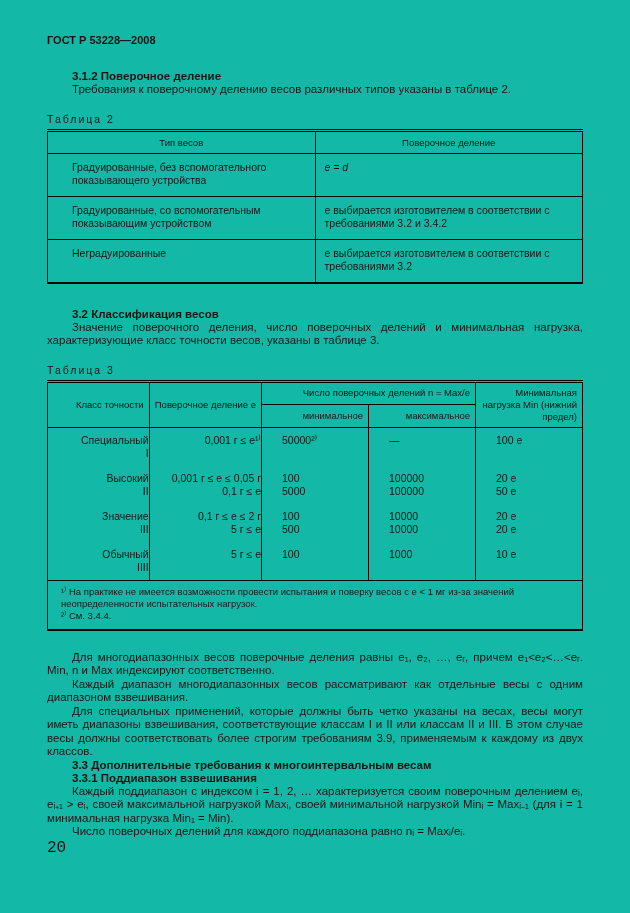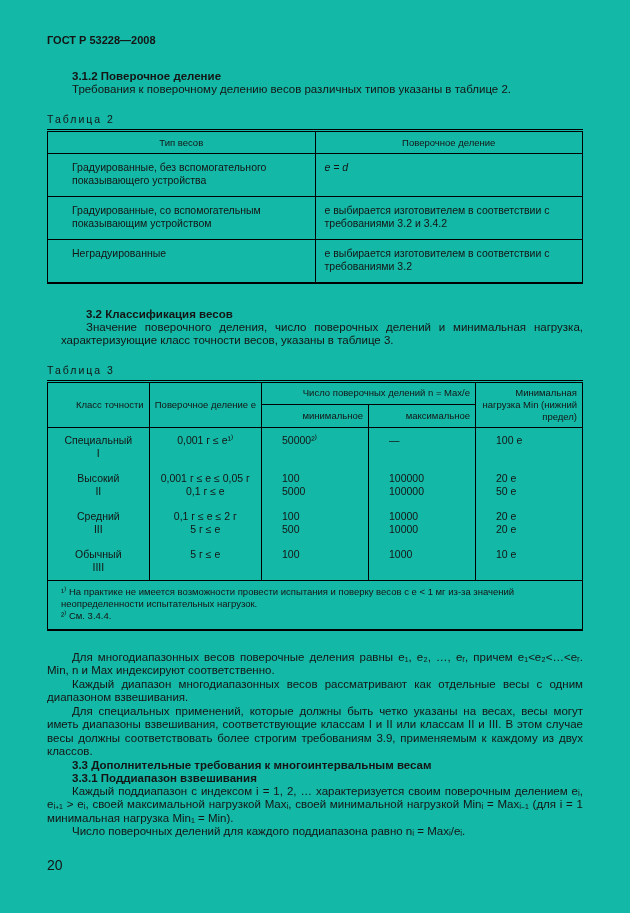--- a/index.html
+++ b/index.html
@@ -31,28 +31,28 @@
   .t2 .italic { font-style:italic; }
 
   
   .t3 th { font-size:9.5px; font-weight:normal; text-align:right; vertical-align:middle; padding:4px 5px; line-height:12px; }
   .t3 tbody td { border-top:none; border-bottom:none; font-size:10.5px; vertical-align:top; padding:6px 0 6px 0; }
   .t3 tbody .line { line-height:13px; min-height:0; }
   .t3 .w-class { width:19%; }
   .t3 .w-e { width:21%; }
   .t3 .w-sub { width:20%; }
   .t3 .w-min { width:21%; }
-  .t3 .cls, .t3 .ecol { text-align:center; }
+  .t3 .cls, .t3 .ecol { text-align:right; }
   .t3 .num { text-align:left; padding-left:20px; }
   .t3 tfoot td { border-top:1px solid #000; border-bottom:none; padding:5px 10px 7px 13px; }
   .t3 .fn { font-size:9.5px; line-height:12px; }
 
-  .after-tbl { margin-top:24px;margin-left:14px; }
+  .after-tbl { margin-top:24px; }
   .para-block { margin-top:20px; }
-  .page-number { position:absolute; left:47px; bottom:40px; font-size:14px; }
+  .page-number { position:absolute; left:47px; bottom:56px; font-size:16px;font-family:Liberation Mono, monospace; }
 </style>
 </head>
 <body>
 
 <div class="page">
 
   <div class="doc-header">ГОСТ Р 53228—2008</div>
 
   <div class="heading">3.1.2 Поверочное деление</div>
   <p class="para">Требования к поверочному делению весов различных типов указаны в таблице 2.</p>
@@ -143,21 +143,21 @@
             <div class="line">100000</div>
             <div class="line">100000</div>
           </td>
           <td class="num">
             <div class="line">20 e</div>
             <div class="line">50 e</div>
           </td>
         </tr>
         <tr>
           <td class="cls">
-            <div class="line">Средний</div>
+            <div class="line">Значение</div>
             <div class="line">III</div>
           </td>
           <td class="ecol">
             <div class="line">0,1 г ≤ e ≤ 2 г</div>
             <div class="line">5 г ≤ e</div>
           </td>
           <td class="num">
             <div class="line">100</div>
             <div class="line">500</div>
           </td>

